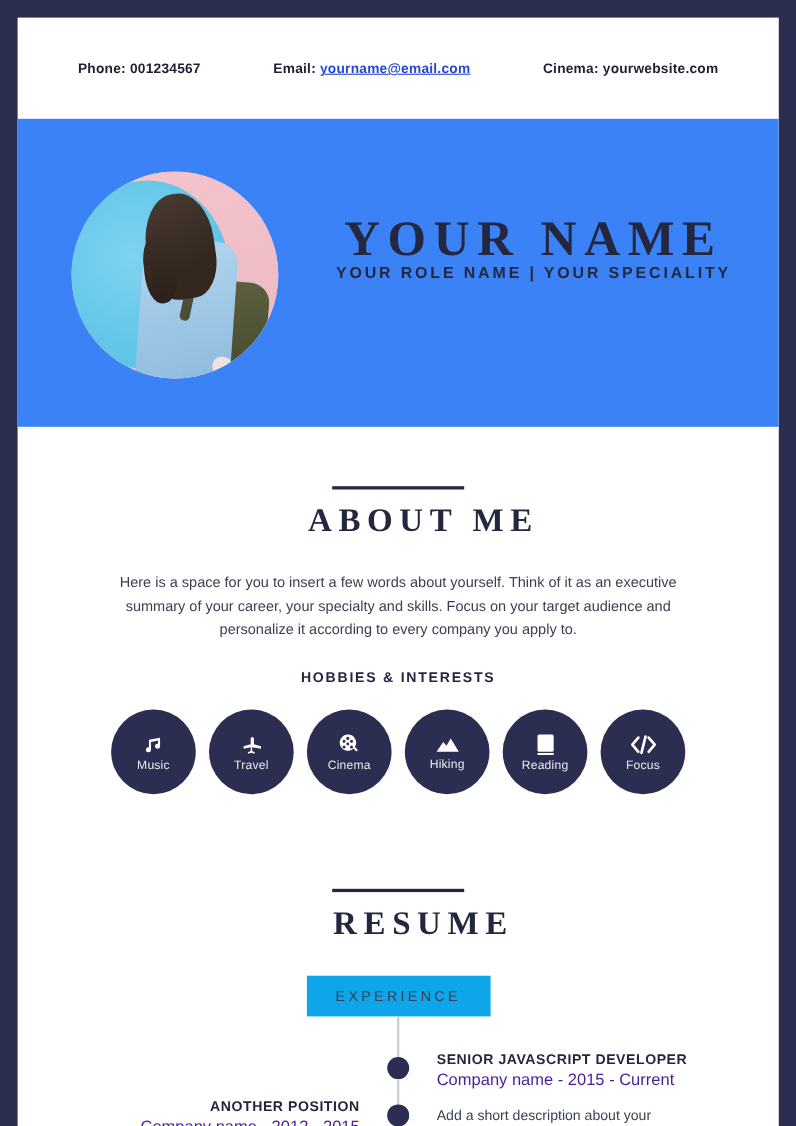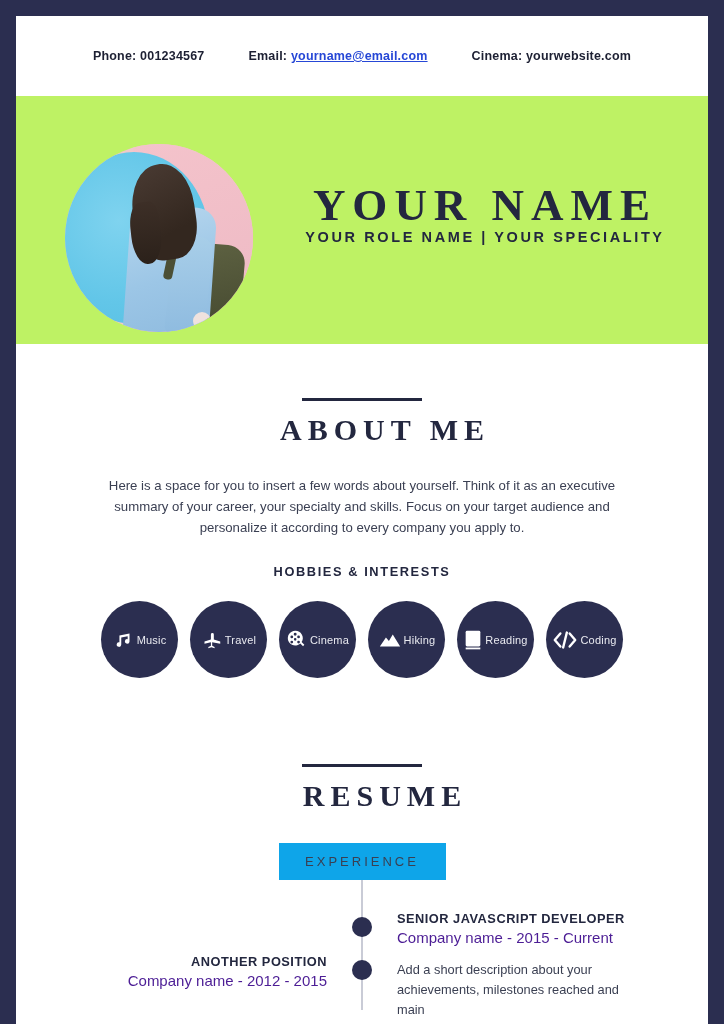--- a/index.html
+++ b/index.html
@@ -27,42 +27,42 @@
     left: 16px;
     top: 16px;
     width: 692px;
     height: 1008px;
     background: #ffffff;
     overflow: hidden;
   }
 
   
   .contact-bar {
-    height: 80px;
+    height: 92px;
     display: flex;
     align-items: center;
     justify-content: center;
-    gap: 44px;
+    gap: 66px;
     font-size: 12.5px;
     font-weight: bold;
     color: #1d2033;
     letter-spacing: 0.2px;
   }
   .contact-item { white-space: nowrap; }
   .contact-link {
     color: #2647d6;
     text-decoration: underline;
     font-weight: bold;
   }
 
   
   .hero {
     position: relative;
-    height: 248px;
-    background: #bef264;
+    height: 280px;
+    background: #3b82f6;
     display: flex;
     align-items: center;
   }
 
   .photo-wrap {
     position: absolute;
     left: 49px;
     top: 48px;
     width: 188px;
     height: 188px;
@@ -213,20 +213,21 @@
     display: flex;
     justify-content: center;
     gap: 12px;
   }
   .hobby {
     width: 77px;
     height: 77px;
     border-radius: 50%;
     background: #2b2e50;
     display: flex;
+    flex-direction: column;
     align-items: center;
     justify-content: center;
     gap: 2px;
   }
   .hobby svg { display: block; }
   .hobby-label {
     font-size: 11px;
     color: #e9eaf0;
     letter-spacing: 0.2px;
   }
@@ -387,21 +388,21 @@
           <span class="hobby-label">Reading</span>
         </div>
         <div class="hobby">
           <span>
             <svg width="26" height="22" viewBox="0 0 28 22" fill="none" stroke="#fff" stroke-width="2.6" stroke-linecap="round" stroke-linejoin="round">
                 <polyline points="9,4 3,11 9,18"></polyline>
                 <polyline points="19,4 25,11 19,18"></polyline>
                 <line x1="16" y1="3" x2="12" y2="19"></line>
               </svg>
           </span>
-          <span class="hobby-label">Coding</span>
+          <span class="hobby-label">Focus</span>
         </div>
       </div>
     </div>
 
     <div class="section resume-wrap">
       <div class="rule"></div>
       <h2 class="section-title">RESUME</h2>
 
       <div class="exp-banner">EXPERIENCE</div>
 

